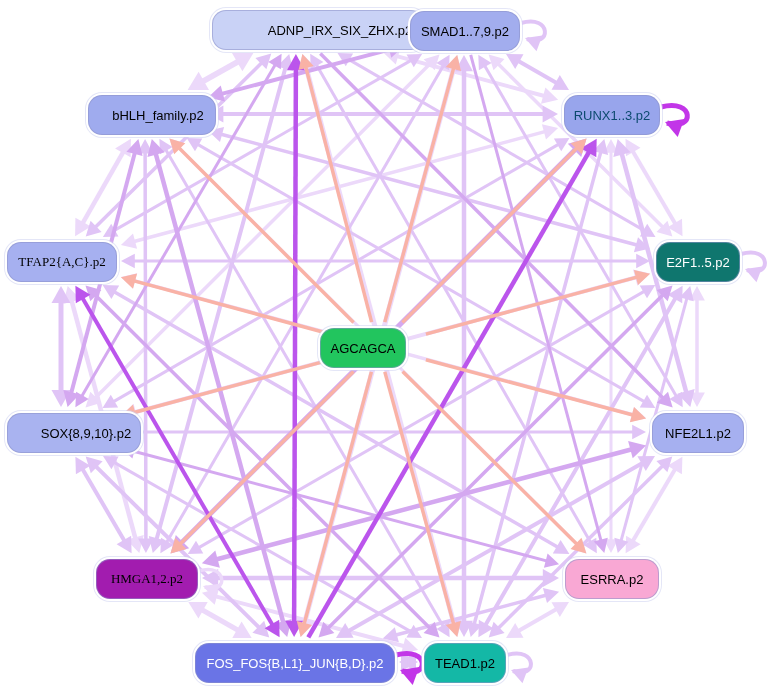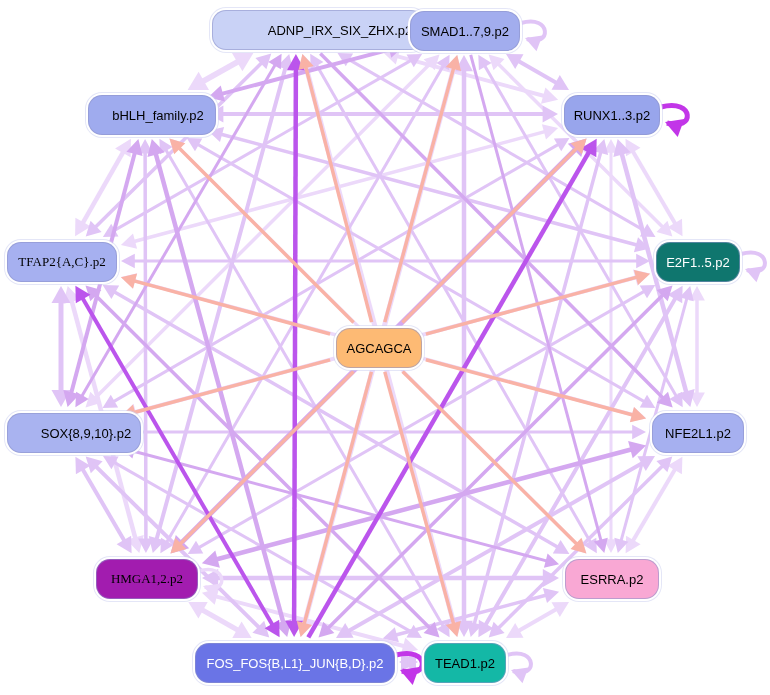--- a/index.html
+++ b/index.html
@@ -278,30 +278,30 @@
 
 <div class="node" style="left: 212px; top: 10px; width: 168px; height: 38px; background: rgb(201, 210, 246); color: rgb(0, 0, 0); padding-left: 43px;">
       <span>ADNP_IRX_SIX_ZHX.p2</span>
     </div>
     <div class="node" style="left: 410px; top: 11px; width: 108px; height: 38px; background: rgb(162, 173, 238); color: rgb(0, 0, 0);">
       <span>SMAD1..7,9.p2</span>
     </div>
     <div class="node" style="left: 88px; top: 95px; width: 114px; height: 38px; background: rgb(159, 171, 238); color: rgb(0, 0, 0); padding-left: 12px;">
       <span>bHLH_family.p2</span>
     </div>
-    <div class="node" style="left: 564px; top: 95px; width: 94px; height: 38px; background: rgb(152, 165, 236); color: #000000;">
+    <div class="node" style="left: 564px; top: 95px; width: 94px; height: 38px; background: rgb(152, 165, 236); color: #0c4a6e;">
       <span>RUNX1..3.p2</span>
     </div>
     <div class="node" style="left: 7px; top: 242px; width: 108px; height: 38px; background: rgb(166, 176, 240); color: rgb(0, 0, 0); font-family: Liberation Serif, serif;">
       <span>TFAP2{A,C}.p2</span>
     </div>
     <div class="node" style="left: 656px; top: 242px; width: 82px; height: 38px; background: #0f766e; color: rgb(255, 255, 255);">
       <span>E2F1..5.p2</span>
     </div>
-    <div class="node" style="left: 336px; top: 328px; width: 84px; height: 38px; background: #fdba74; color: rgb(0, 0, 0);">
+    <div class="node" style="left: 320px; top: 328px; width: 84px; height: 38px; background: #22c55e; color: rgb(0, 0, 0);">
       <span>AGCAGCA</span>
     </div>
     <div class="node" style="left: 7px; top: 413px; width: 108px; height: 38px; background: rgb(169, 179, 240); color: rgb(0, 0, 0); padding-left: 24px;">
       <span>SOX{8,9,10}.p2</span>
     </div>
     <div class="node" style="left: 652px; top: 413px; width: 90px; height: 38px; background: rgb(166, 176, 240); color: rgb(0, 0, 0);">
       <span>NFE2L1.p2</span>
     </div>
     <div class="node" style="left: 96px; top: 559px; width: 100px; height: 38px; background: #a21caf; color: rgb(0, 0, 0); font-family: Liberation Serif, serif;">
       <span>HMGA1,2.p2</span>

